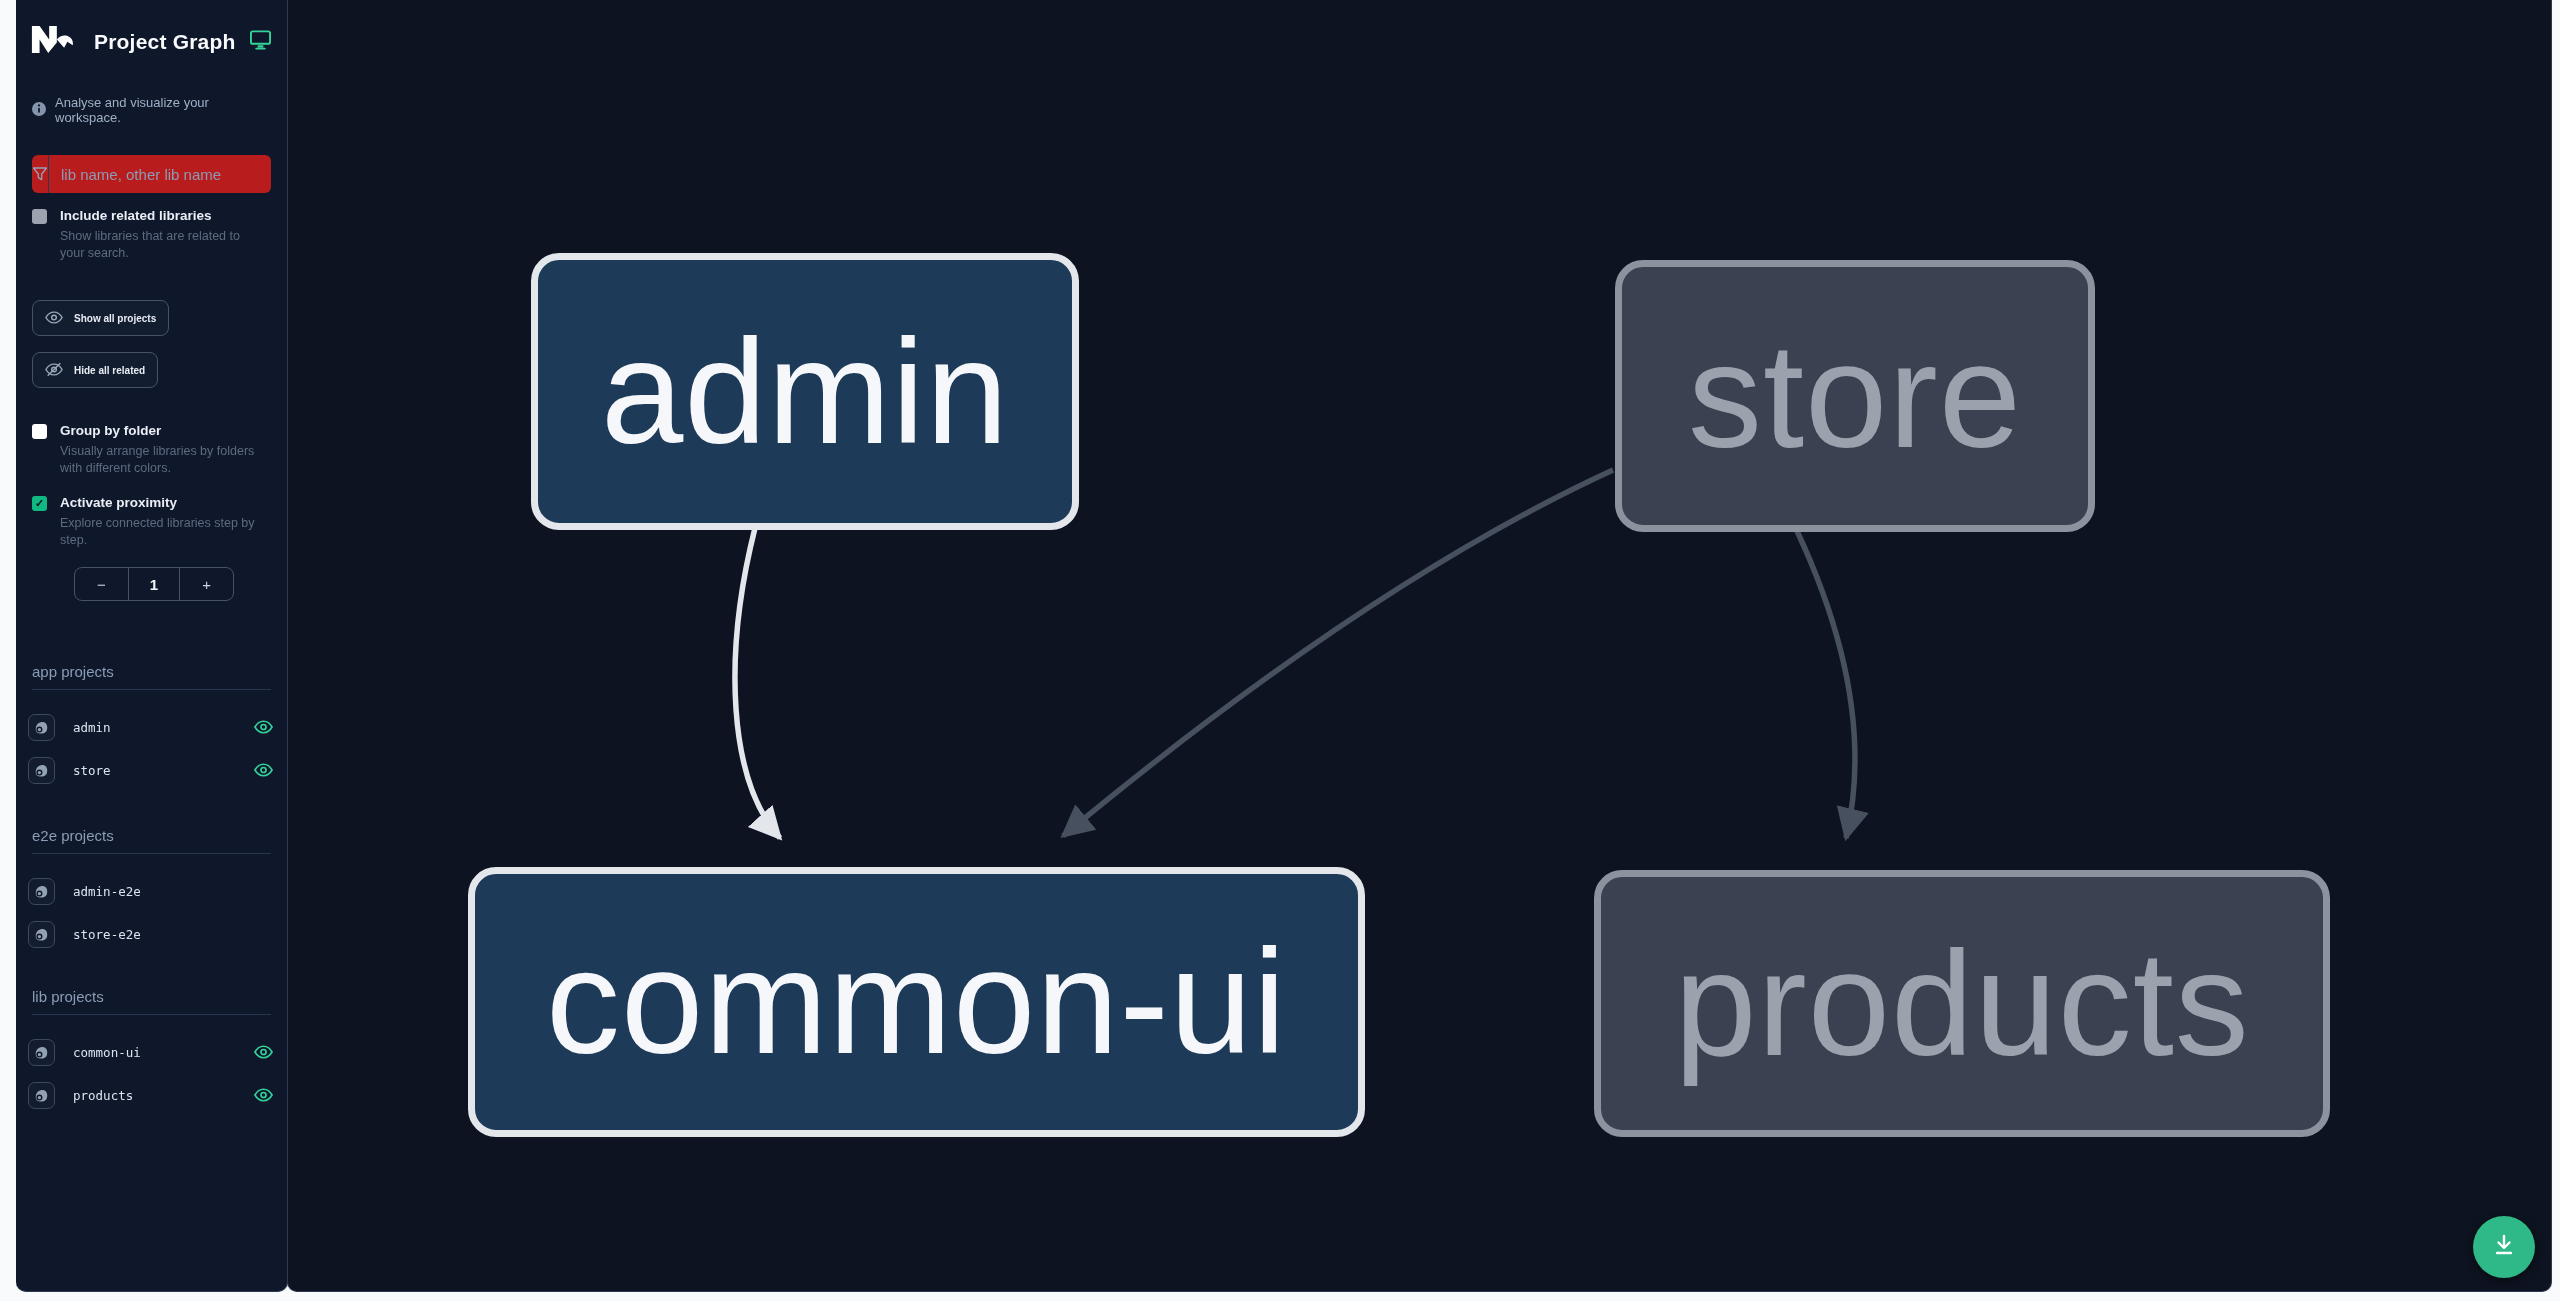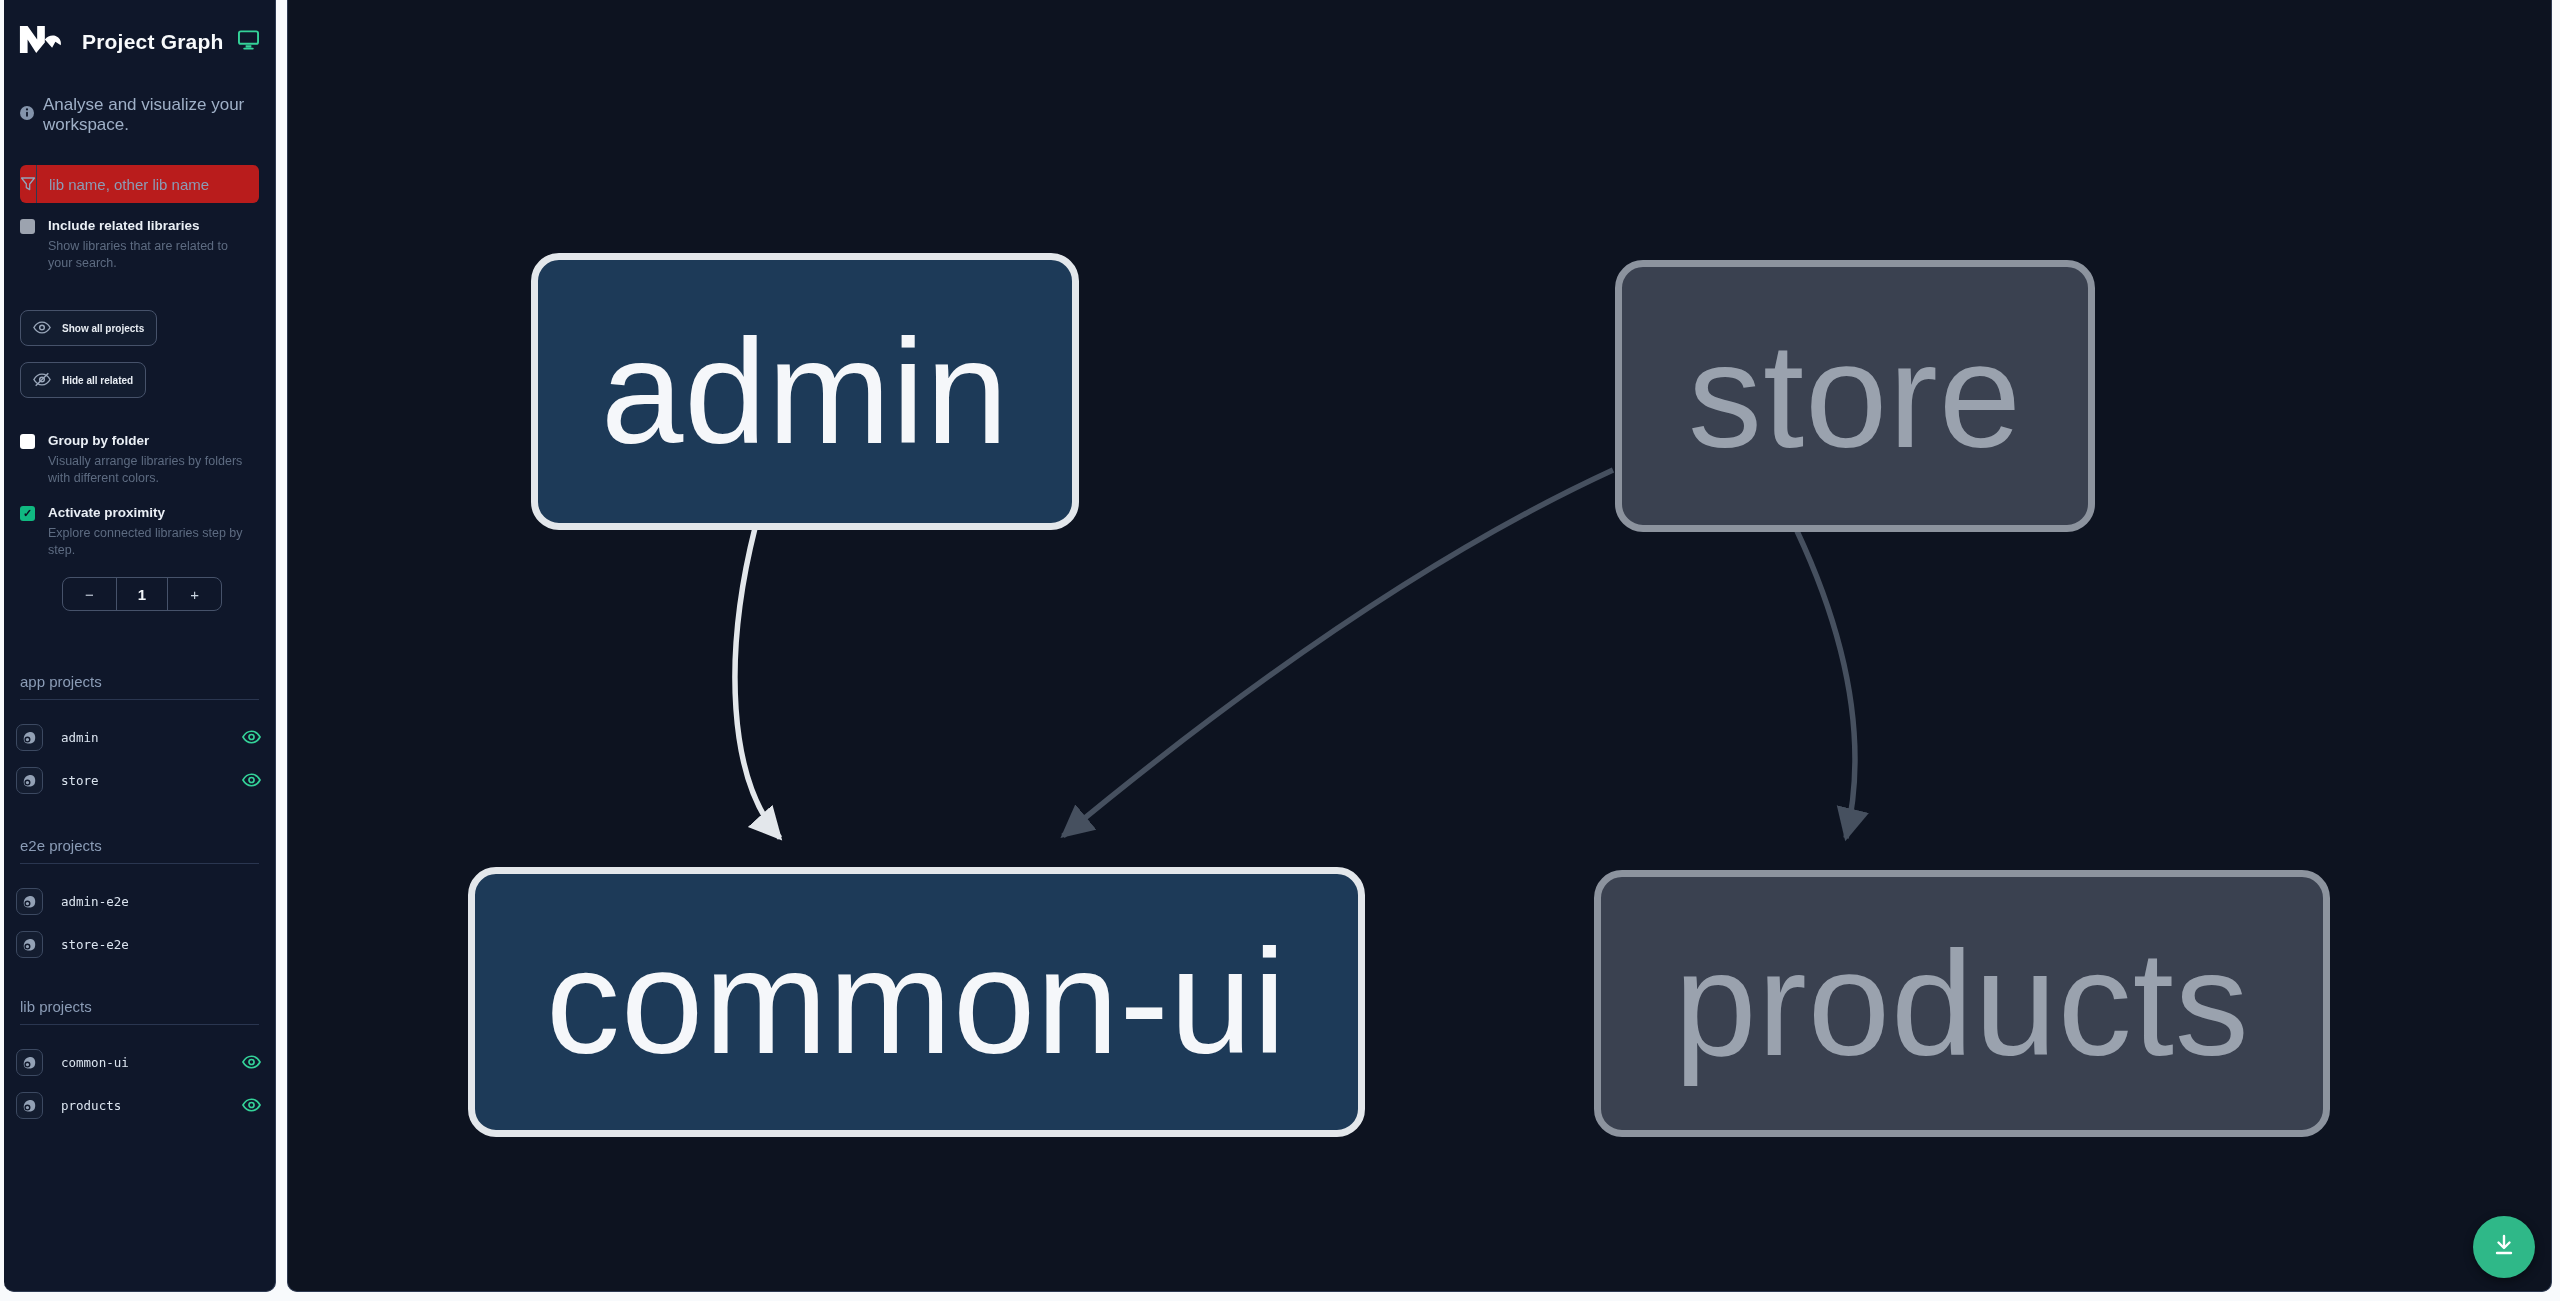--- a/index.html
+++ b/index.html
@@ -1,29 +1,29 @@
 <!DOCTYPE html>
 <html><head>
 <meta charset="utf-8">
 <style>
   * { box-sizing: border-box; margin: 0; padding: 0; }
   html,body { width:2560px; height:1301px; overflow:hidden; }
   body { background:#f8fafc; font-family:"Liberation Sans", sans-serif; position:relative; }
 
   
   .sidebar {
-    position:absolute; left:4px; top:0; width:272px; height:1292px;
+    position:absolute; left:16px; top:0; width:272px; height:1292px;
     background:#0f172a; border:1px solid #2e3a52; border-top:none; border-left:none;
     border-radius:0 0 10px 10px; color:#e2e8f0; z-index:3; overflow:hidden;
   }
   .sb-header { display:flex; align-items:center; padding:24px 16px 0 14px; }
   .sb-title { font-size:21px; font-weight:700; color:#f8fafc; margin-left:18px; letter-spacing:.2px; }
   .sb-header .spacer { flex:1; }
   .info-row { display:flex; align-items:center; gap:9px; padding:0 16px; margin-top:36px;
-              font-size:17px; color:#9fb0c7; }
+              font-size:13px; color:#9fb0c7; }
   .filter-box { margin:30px 16px 0; height:38px; background:#b91c1c; border-radius:6px;
                 display:flex; align-items:center; overflow:hidden; }
   .filter-icon-seg { width:40px; align-self:stretch; display:flex; align-items:center;
                      justify-content:center; border-right:1px solid #2e3a52; }
   .filter-box input { flex:1; background:transparent; border:none; outline:none;
                       color:#cbd5e1; font-size:15px; padding:0 12px;
                       font-family:"Liberation Sans", sans-serif; }
   .filter-box input::placeholder { color:#8b9cb6; }
 
   .opt { display:flex; gap:13px; padding:0 16px; }

